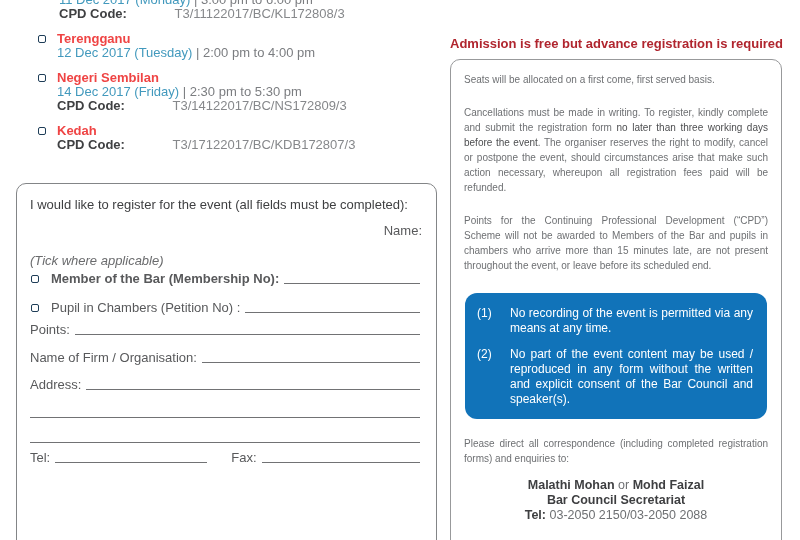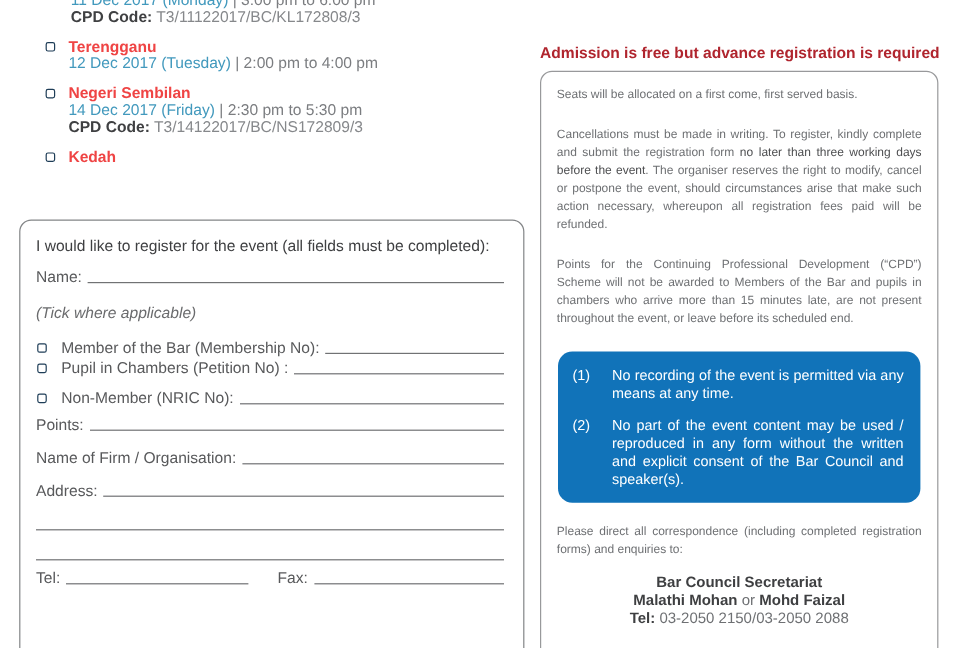--- a/index.html
+++ b/index.html
@@ -15,41 +15,41 @@
   .event.partial { margin-left:21px; }
   .cb {
     flex:0 0 auto; width:8px; height:8px; margin-top:3px;
     border:1.5px solid #1e3d57; border-radius:2px; background:#fff;
   }
   .ev-line { font-size:13px; line-height:14px; white-space:nowrap; }
   .ev-name { font-weight:bold; color:#ef4444; }
   .ev-date { color:#4299bd; }
   .ev-sep, .ev-time { color:#7b7d80; }
   .cpd-label { font-weight:bold; color:#3f4042; }
-  .cpd-value { color:#86888b; }
+  .cpd-value { color:#86888b;margin-left:44px; }
 
   
   .form-box {
     position:absolute; left:16px; top:183px; width:421px; height:400px;
     border:1px solid #838587; border-radius:10px;
     padding:13px 14px 0 13px; background:#fff;
   }
   .f-title { font-size:13px; line-height:15px; color:#3e3f41; white-space:nowrap; }
   .row { display:flex; align-items:flex-end; height:15px; font-size:13px; color:#58595b; }
   .row .lbl { white-space:nowrap; line-height:15px; }
   .fill { flex:1 1 auto; border-bottom:1px solid #717274; margin:0 2px 2px 5px; height:12px; }
   .tick-note { font-style:italic; font-size:13px; line-height:15px; color:#6a6b6d; }
   .opt .cb { margin:0 12px 3px 1px; }
   .telfill { flex:0 0 152px; }
   .fgap { flex:0 0 22px; }
 
-  .mt-name  { margin-top:11px; }
+  .mt-name  { margin-top:11px;flex-direction:column; }
   .mt-tick  { margin-top:15px; }
-  .mt-opt1  { margin-top:14px; }
-  .mt-opt2  { margin-top:2px; }
+  .mt-opt1  { margin-top:3px;font-weight:bold; }
+  .mt-opt2  { margin-top:14px; }
   .mt-opt3  { margin-top:10px; }
   .mt-email { margin-top:7px; }
   .mt-firm  { margin-top:13px; }
   .mt-addr  { margin-top:12px; }
   .mt-bl1   { margin-top:13px; }
   .mt-bl2   { margin-top:10px; }
   .mt-tel   { margin-top:5px; }
 
   
   .right-col { position:absolute; left:450px; top:36px; width:332px; }
@@ -122,20 +122,24 @@
         <span class="cpd-label">CPD Code:</span>
         <span class="cpd-value">T3/14122017/BC/NS172809/3</span>
       </div>
     </div>
   </div>
 
   <div class="event">
     <span class="cb"></span>
     <div>
       <div class="ev-line ev-name">Kedah</div>
+      <div class="ev-line">
+        <span class="cpd-label">CPD Code:</span>
+        <span class="cpd-value">T3/17122017/BC/KDB172807/3</span>
+      </div>
     </div>
   </div>
 </section>
 
 <section class="form-box">
   <div class="f-title">I would like to register for the event (all fields must be completed):</div>
 
   <div class="row mt-name">
     <span class="lbl">Name:</span>
     <span class="fill"></span>
@@ -148,25 +152,20 @@
     <span class="lbl">Member of the Bar (Membership No):</span>
     <span class="fill"></span>
   </div>
 
   <div class="row opt mt-opt2">
     <span class="cb"></span>
     <span class="lbl">Pupil in Chambers (Petition No) :</span>
     <span class="fill"></span>
   </div>
 
-  <div class="row opt mt-opt3">
-    <span class="cb"></span>
-    <span class="lbl">Non-Member (NRIC No):</span>
-    <span class="fill"></span>
-  </div>
 
   <div class="row mt-email">
     <span class="lbl">Points:</span>
     <span class="fill"></span>
   </div>
 
   <div class="row mt-firm">
     <span class="lbl">Name of Firm / Organisation:</span>
     <span class="fill"></span>
   </div>
@@ -209,19 +208,19 @@
       </div>
       <div class="n-item">
         <span class="n-num">(2)</span>
         <span class="n-text">No part of the event content may be used / reproduced in any form without the written and explicit consent of the Bar Council and speaker(s).</span>
       </div>
     </div>
 
     <p class="p just" style="margin-bottom:12px;">Please direct all correspondence (including completed registration forms) and enquiries to:</p>
 
     <div class="contact">
+      <div class="c-line"><b>Malathi Mohan</b> <span>or</span> <b>Mohd Faizal</b></div>
       <div class="c-line c-org">Bar Council Secretariat</div>
-      <div class="c-line"><b>Malathi Mohan</b> <span>or</span> <b>Mohd Faizal</b></div>
       <div class="c-line"><b>Tel:</b> <span>03-2050 2150/03-2050 2088</span></div>
 
     </div>
   </section>
 </div>
 
 </body></html>

